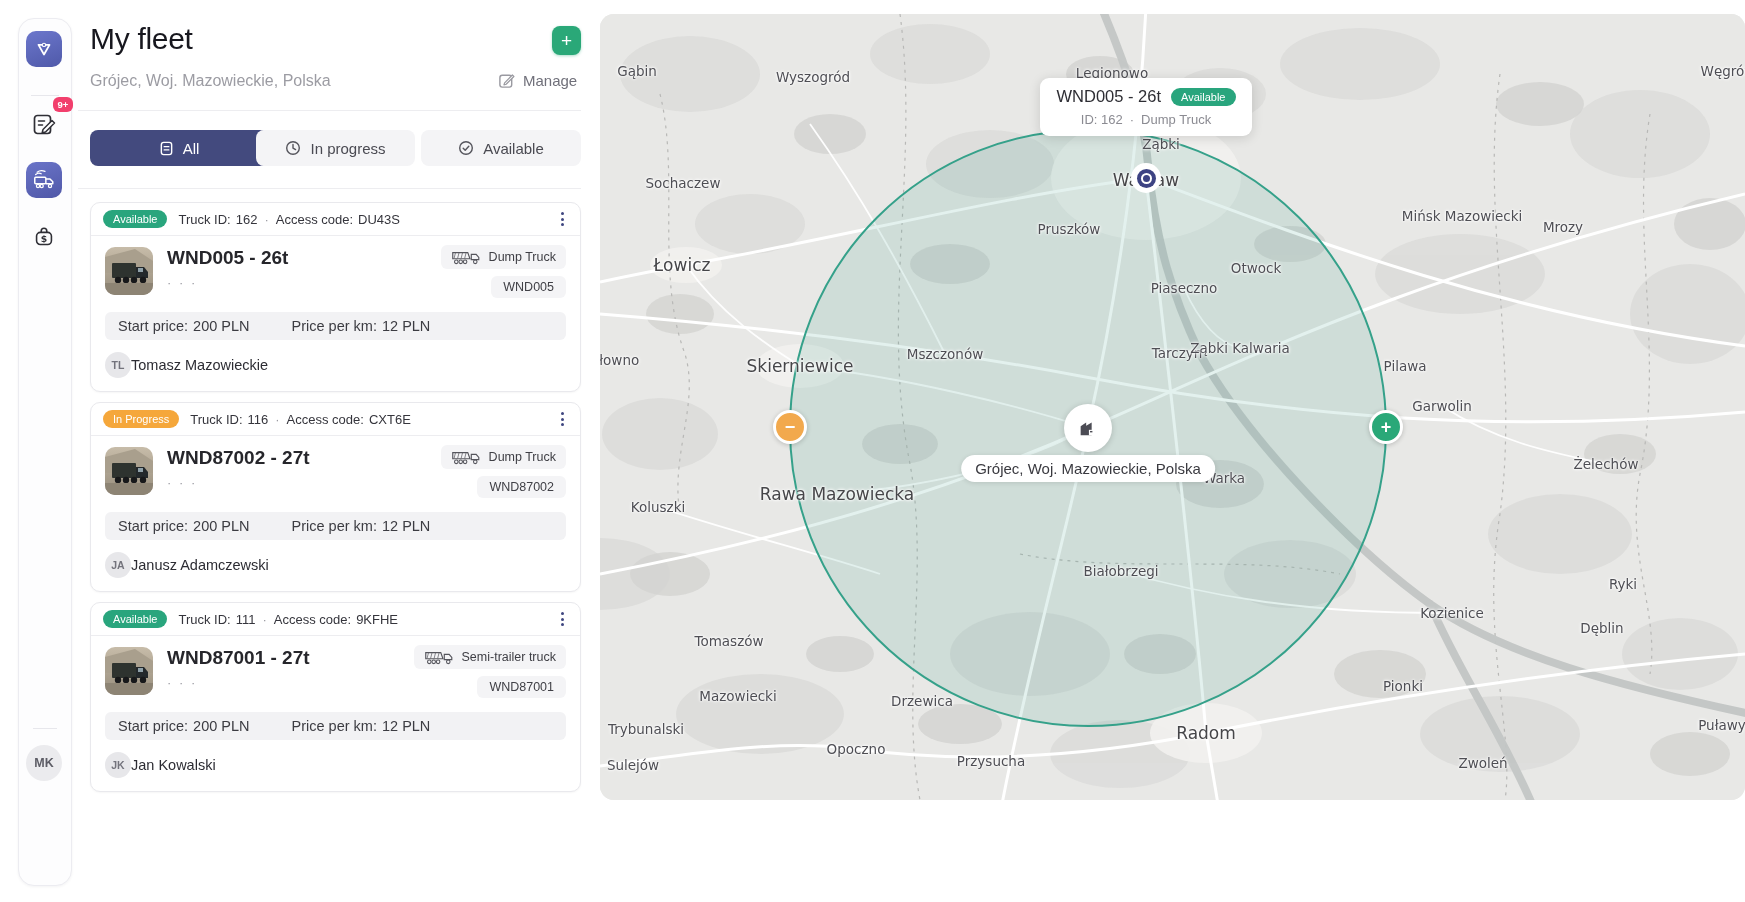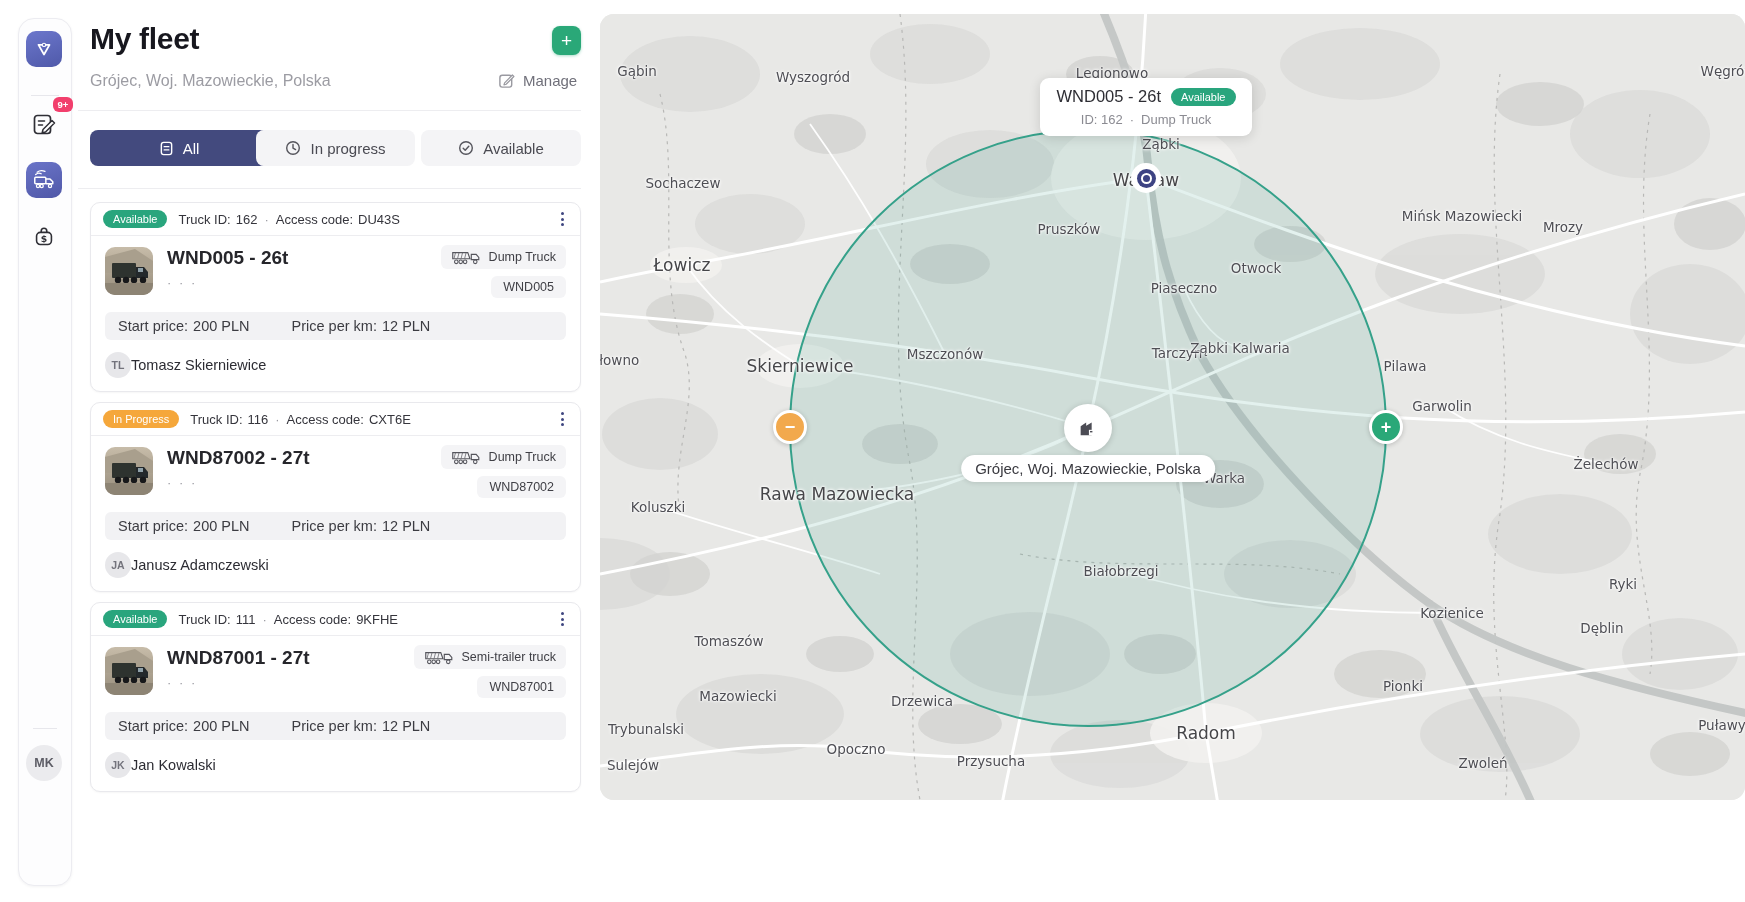--- a/index.html
+++ b/index.html
@@ -17,21 +17,21 @@
   .rail-btn{position:absolute;left:9px;width:32px;height:32px;display:flex;align-items:center;
             justify-content:center;cursor:pointer;}
   .rail-div{position:absolute;left:12px;width:28px;height:1px;background:#e7e7ec;}
   .badge{position:absolute;left:34px;top:78px;min-width:12px;padding:2px 4px;background:#f23f6d;
          color:#fff;font-size:9.5px;font-weight:bold;border-radius:6px;text-align:center;line-height:11px;}
   .avatar-big{position:absolute;left:7px;top:726px;width:36px;height:36px;border-radius:50%;
               background:#ebebee;display:flex;align-items:center;justify-content:center;
               font-size:12.5px;font-weight:bold;color:#5d5d66;cursor:pointer;}
 
   
-  .page-title{left:90px;top:22px;font-size:30px;font-weight:700;color:#17171e;letter-spacing:-.3px;}
+  .page-title{left:90px;top:22px;font-size:30px;font-weight:400;color:#17171e;letter-spacing:-.3px;}
   .add-btn{left:552px;top:26px;width:29px;height:29px;border-radius:8px;background:#2aa878;
            color:#fff;display:flex;align-items:center;justify-content:center;font-size:19px;
            line-height:1;cursor:pointer;box-shadow:0 1px 3px rgba(42,168,120,.4);}
   .subtitle{left:90px;top:72px;font-size:16px;color:#9c9ca3;}
   .manage{left:498px;top:72px;display:flex;align-items:center;gap:8px;font-size:15px;color:#70707a;cursor:pointer;}
   .hdiv{height:1px;background:#ededf0;}
 
   
   .tab{top:130px;height:36px;border-radius:8px;display:flex;align-items:center;justify-content:center;
        gap:9px;font-size:15px;cursor:pointer;background:#f4f4f6;color:#4a4a52;}
@@ -239,21 +239,21 @@
           <span>Start price:</span>
           <span>200 PLN</span>
         </span>
       <span>
           <span>Price per km:</span>
           <span>12 PLN</span>
         </span>
     </div>
     <div class="owner">
       <span class="av">TL</span>
-      <span class="nm">Tomasz Skierniewice</span>
+      <span class="nm">Tomasz Mazowieckie</span>
     </div>
   </div>
 
   <div class="abs card" style="top:402px">
     <div class="card-head">
       <span class="pill pill-progress">In Progress</span>
       <span class="meta">
         <span>Truck ID:</span>
           <span>116</span>
         <span class="sep">·</span>

